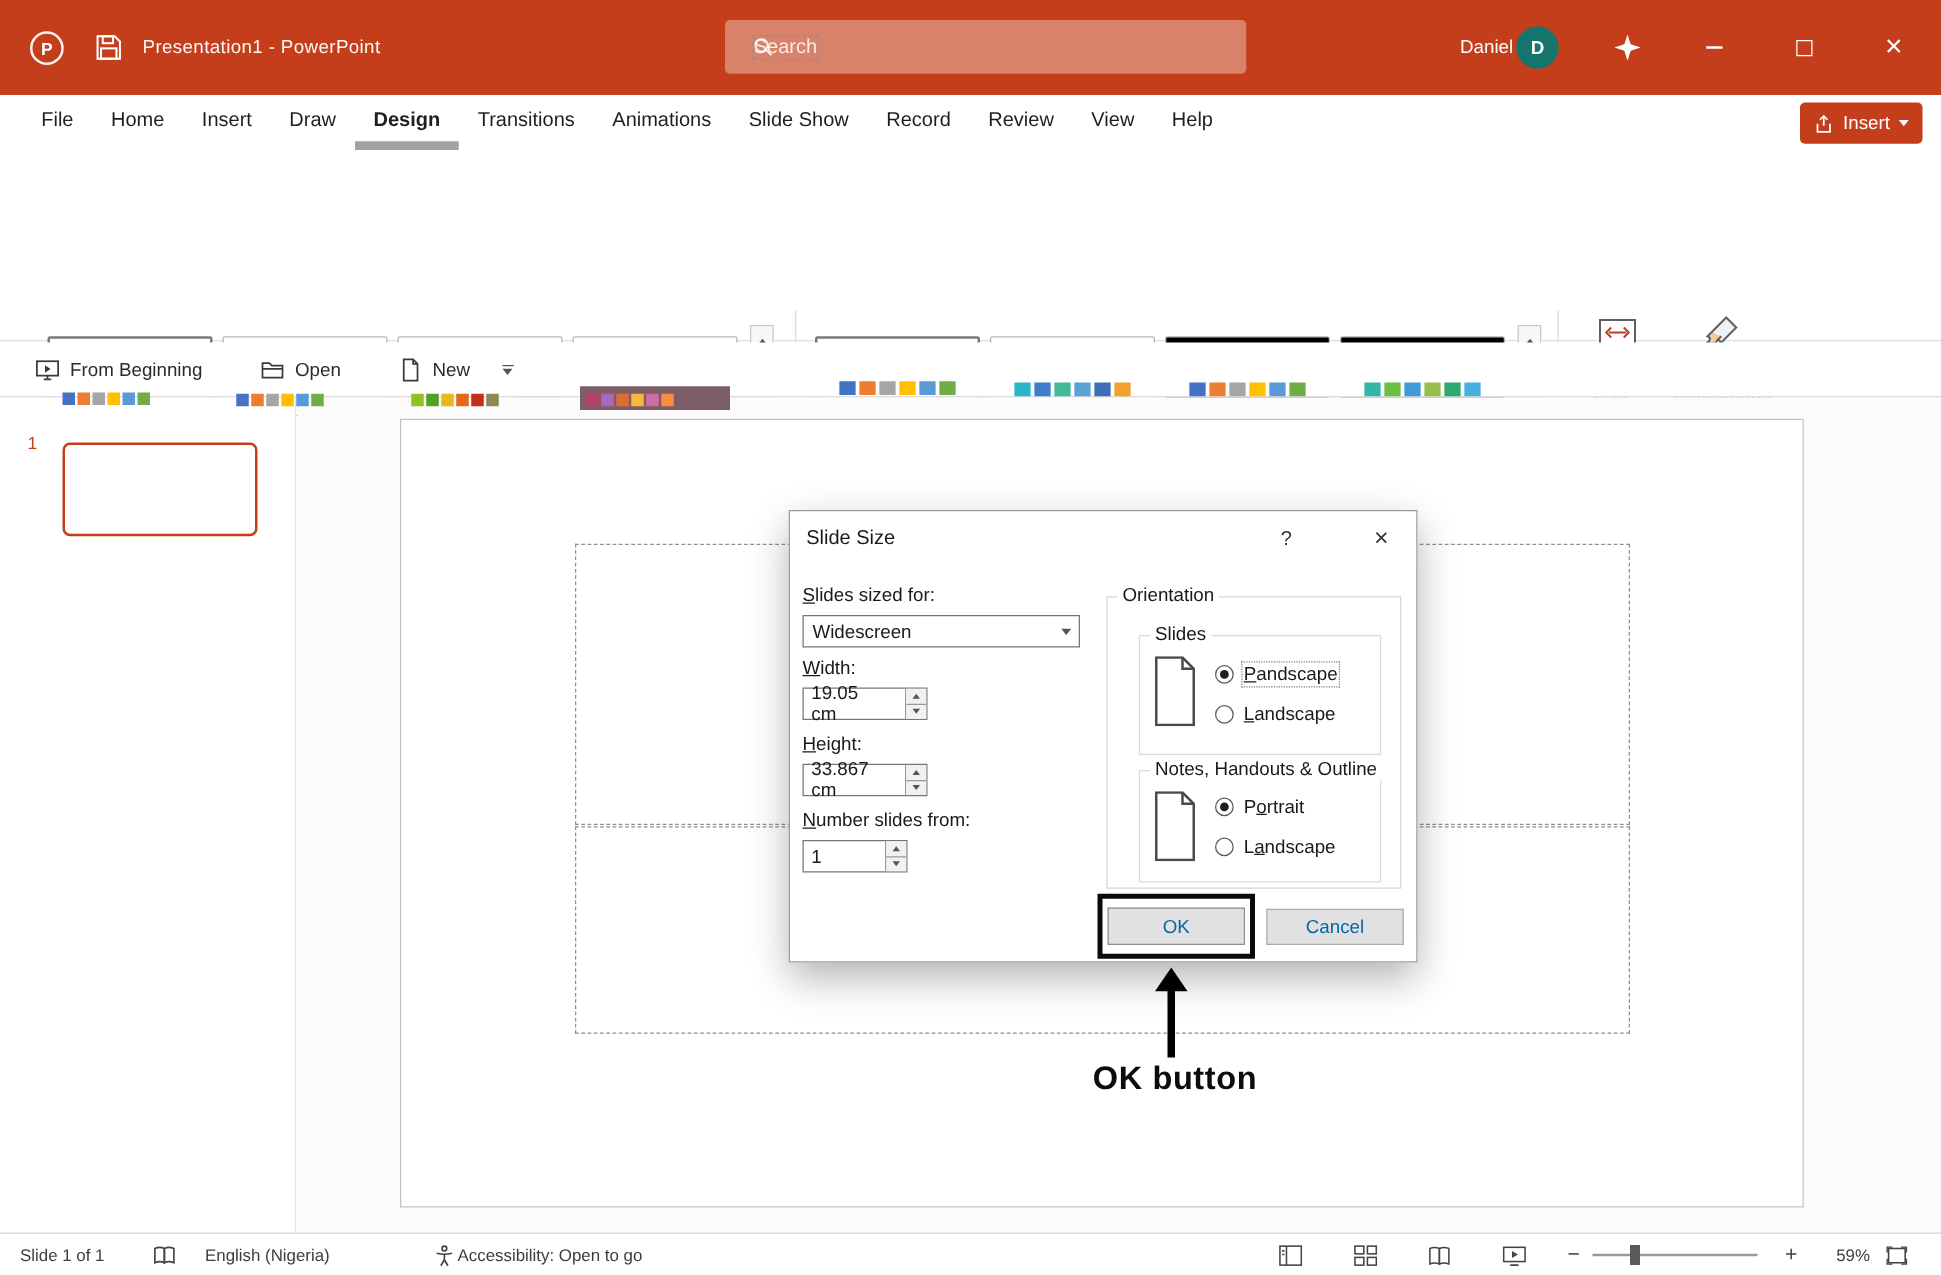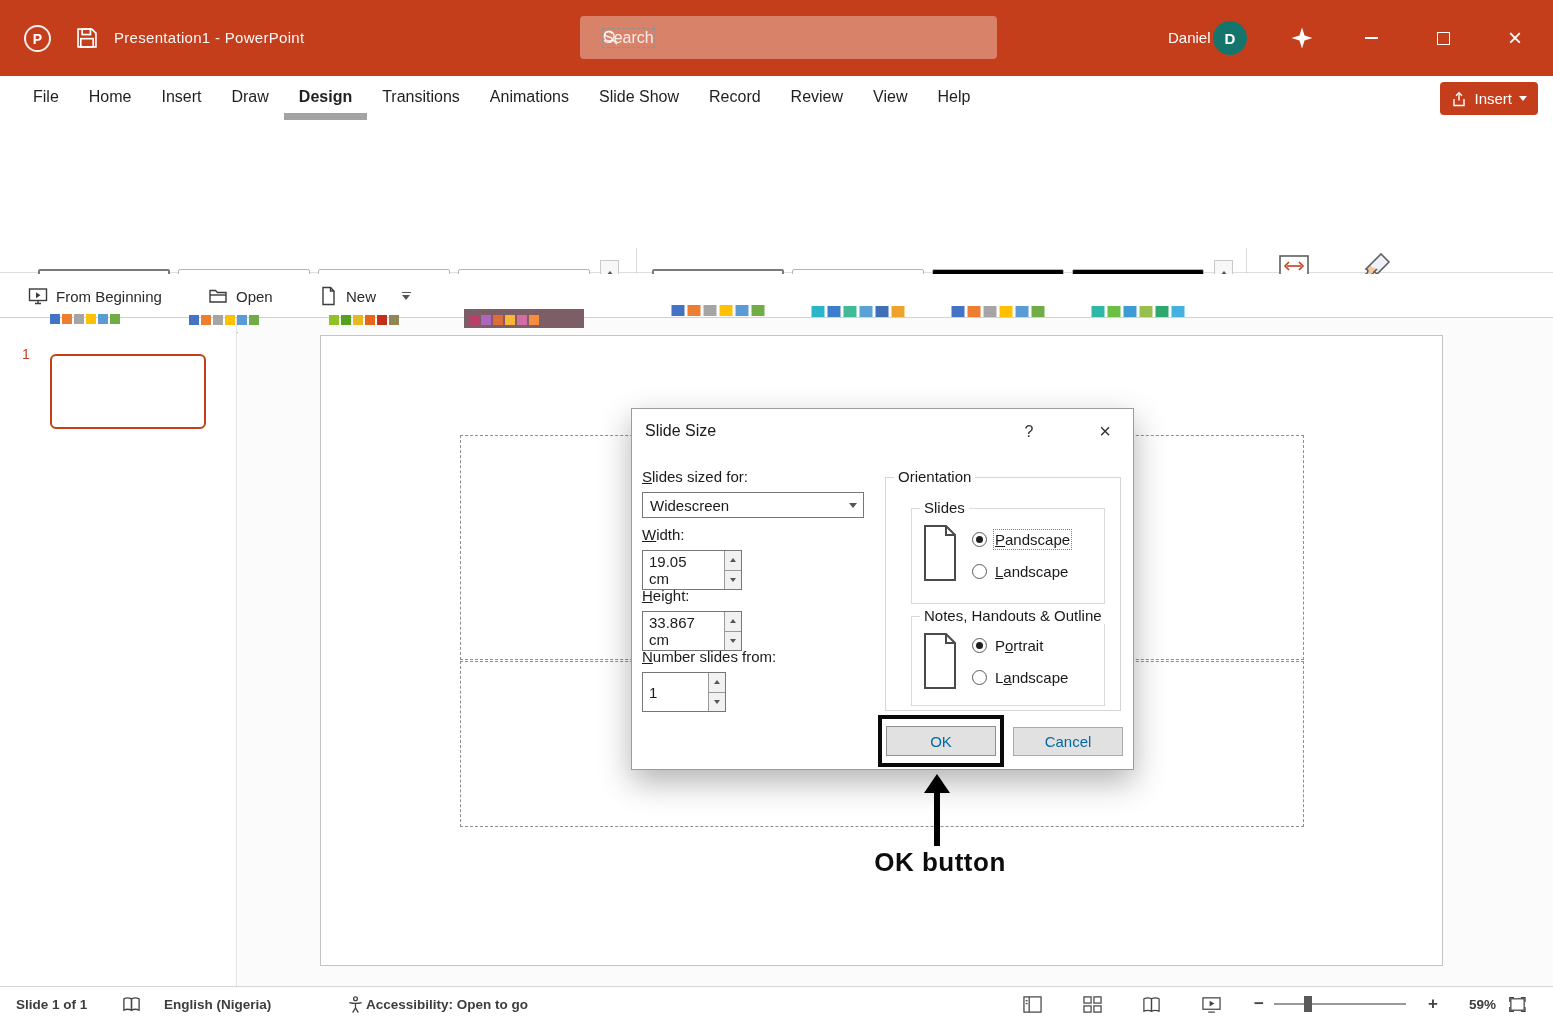--- a/index.html
+++ b/index.html
@@ -71,21 +71,21 @@
   
   .dialog { position:absolute; left:631px; top:408px; width:503px; height:362px; background:#fff; border:1px solid #9C9C9C; box-shadow:0 12px 30px rgba(0,0,0,.30); z-index:50; font-size:15px; color:#1a1a1a; }
   .dlg-title { position:absolute; left:13px; top:13px; font-size:16px; }
   .dlg-help { position:absolute; left:385px; top:11px; width:24px; height:24px; display:flex; align-items:center; justify-content:center; font-size:16px; color:#333; cursor:pointer; }
   .dlg-close { position:absolute; right:8px; top:8px; width:40px; height:28px; display:flex; align-items:center; justify-content:center; font-size:20px; color:#333; cursor:pointer; }
   .dlg-label { position:absolute; left:10px; }
   .ukey { text-decoration:underline; }
   .combo { position:absolute; left:10px; top:83px; width:222px; height:26px; border:1px solid #767676; background:#fff; display:flex; align-items:center; cursor:pointer; }
   .combo-text { flex:1; padding-left:7px; }
   .combo-btn { width:20px; height:100%; display:flex; align-items:center; justify-content:center; }
-  .spinbox { position:absolute; left:10px; height:40px; border:1px solid #767676; background:#fff; display:flex;gap:18px; }
+  .spinbox { position:absolute; left:10px; height:26px; border:1px solid #767676; background:#fff; display:flex;gap:18px; }
   .spin-text { flex:1; display:flex; align-items:center; padding-left:6px; }
   .spinner { width:17px; display:flex; flex-direction:column; border-left:1px solid #999; }
   .spin-btn { flex:1; background:#F1F1F1; display:flex; align-items:center; justify-content:center; cursor:pointer; }
   .spin-btn + .spin-btn { border-top:1px solid #999; }
   .spin-btn .tri-up { border-left-width:3.5px; border-right-width:3.5px; border-bottom-width:4.5px; }
   .spin-btn .tri-down { border-left-width:3.5px; border-right-width:3.5px; border-top-width:4.5px; }
   .groupbox { position:absolute; border:1px solid #D5D5D5; }
   .group-label { position:absolute; top:-10px; left:8px; background:#fff; padding:0 4px; white-space:nowrap; }
   .page-ic { position:absolute; left:12px; top:16px; }
   .radio-row { position:absolute; left:60px; display:flex; align-items:center; gap:8px; }
@@ -97,21 +97,21 @@
   .dlg-btn { font-family:inherit; font-size:15px; color:#0369a1; background:#E1E1E1; border:1px solid #ABABAB; cursor:pointer; }
   .dlg-btn.ok { width:110px; height:30px; border-color:#8F8F8F; }
   .dlg-btn.cancel { position:absolute; left:381px; top:318px; width:110px; height:29px; }
 
   
   .annot-head { position:absolute; left:924px; top:774px; width:0; height:0; border-left:13px solid transparent; border-right:13px solid transparent; border-bottom:19px solid #000; z-index:60; }
   .annot-shaft { position:absolute; left:934px; top:790px; width:6px; height:56px; background:#000; z-index:60; }
   .annot-text { position:absolute; left:840px; top:847px; width:200px; text-align:center; font-size:26px; font-weight:bold; color:#0c0c0c; z-index:60; letter-spacing:.5px; }
 
   
-  .statusbar { position:absolute; left:0; top:986px; width:100%; height:34px; background:#fff; border-top:1px solid #D4D4D4; font-size:13.5px; color:#3d3d3d;font-weight:bold; }
+  .statusbar { position:absolute; left:0; top:986px; width:100%; height:34px; background:#fff; border-top:1px solid #D4D4D4; font-size:13.5px; color:#3d3d3d; }
   .st-item { position:absolute; top:0; height:34px; display:flex; align-items:center; cursor:pointer; }
   .st-ic { position:absolute; top:4px; width:26px; height:26px; display:flex; align-items:center; justify-content:center; cursor:pointer; color:#444; }
   .st-ic svg { width:19px; height:19px; }
   .zoom-track { position:absolute; left:1274px; top:16px; width:132px; height:2px; background:#9A9A9A; cursor:pointer; }
   .zoom-handle { position:absolute; left:1304px; top:9px; width:8px; height:16px; background:#5A5A5A; cursor:grab; }
   .zoom-sign { font-size:17px; color:#444; }
 </style>
 </head>
 <body>
 

